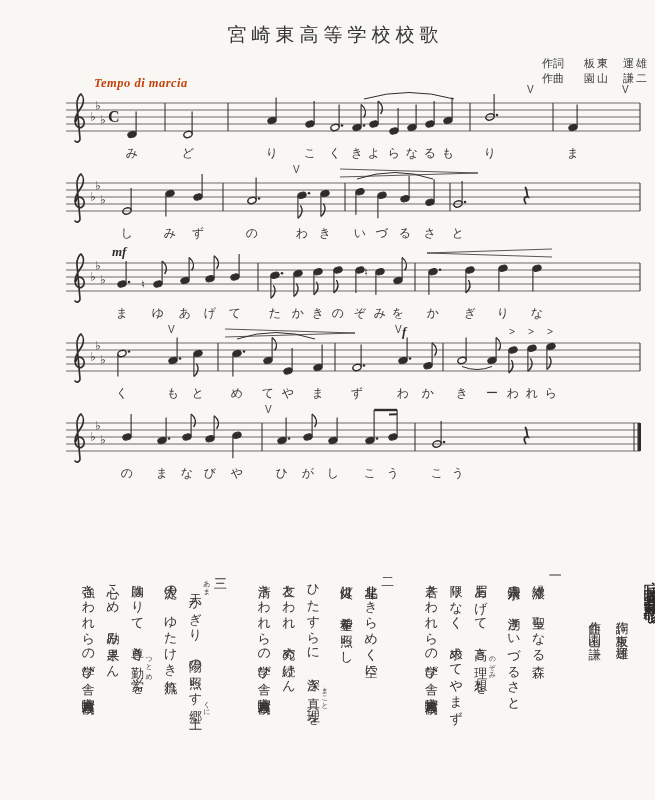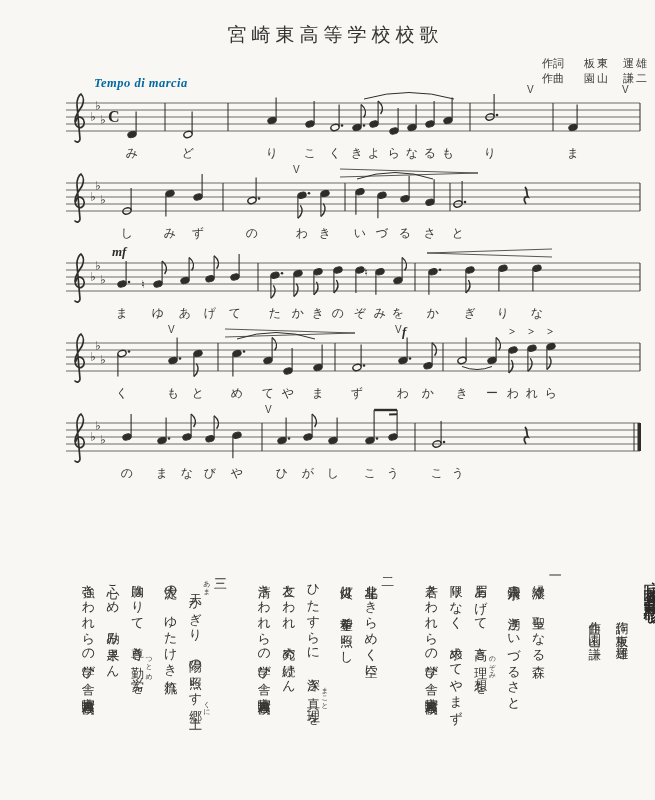--- a/index.html
+++ b/index.html
@@ -4,21 +4,21 @@
 <style>
   html,body{margin:0;padding:0;background:#e9e7e4;}
   .page{position:relative;width:655px;height:800px;background:#f8f7f4;overflow:hidden;
         font-family:"Liberation Serif","DejaVu Serif",serif;color:#2e2c2a;padding-left:16px;}
   .score-title{position:absolute;top:22px;left:0;width:100%;text-align:center;
         font-size:19px;letter-spacing:5px;color:#333;}
   .credits{position:absolute;top:56px;right:22px;font-size:11px;color:#3a3a3a;line-height:15px;}
   .credit-row{display:flex;gap:20px;justify-content:flex-end;}
   .credit-row .nm{letter-spacing:2px;}
   .tempo{position:absolute;left:94px;top:76px;font-style:italic;font-weight:bold;
-        font-size:12.5px;letter-spacing:0.5px;color:#0369a1;}
+        font-size:12.5px;letter-spacing:0.5px;color:#c2410c;}
   .staff-svg{position:absolute;left:58px;width:590px;height:92px;}
   .lyric{position:absolute;width:18px;text-align:center;font-size:12px;color:#3b3936;
         font-family:"Liberation Serif",serif;}
   .verses{position:absolute;top:560px;right:6px;height:238px;
         writing-mode:vertical-rl;-webkit-writing-mode:vertical-rl;
         font-family:"Liberation Serif",serif;color:#353330;}
   .vcol{display:block;line-height:1.05;}
   .v-title{font-size:21px;letter-spacing:3px;margin-left:15px;padding-top:4px;color:#2b2927;}
   .v-credit{font-size:12.5px;padding-top:52px;margin-left:14px;}
   .v-credit.last{margin-left:26px;}

